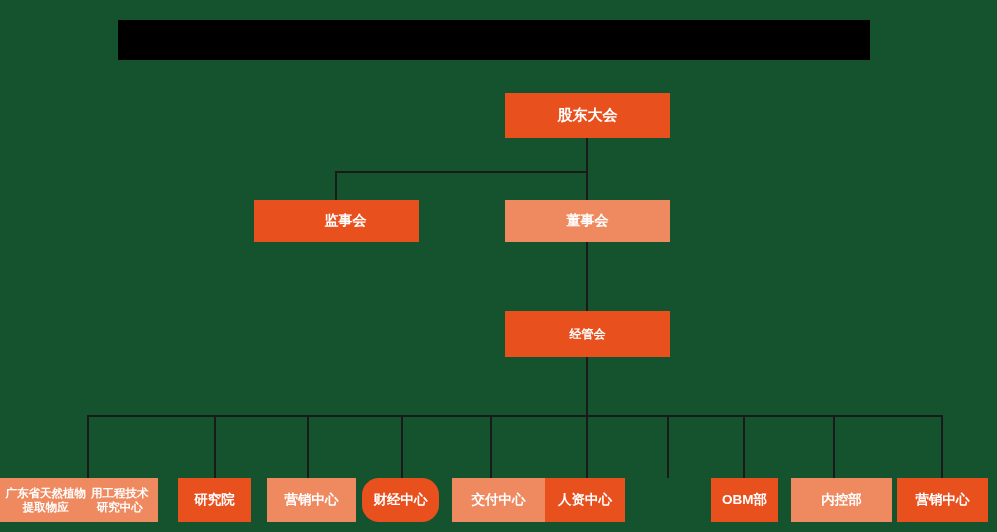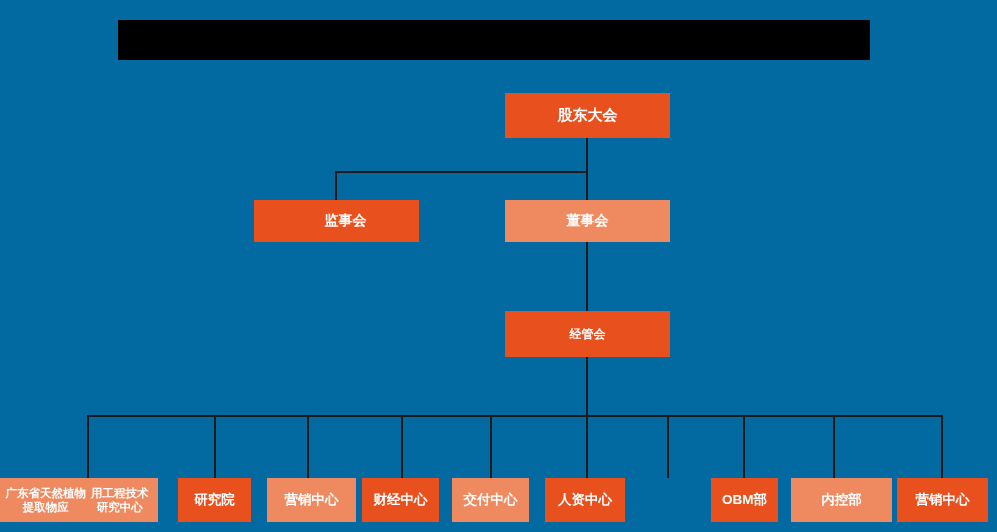--- a/index.html
+++ b/index.html
@@ -8,21 +8,21 @@
     padding: 0;
     background: #ffffff;
   }
   body {
     font-family: "Liberation Sans", "DejaVu Sans", sans-serif;
   }
   #canvas {
     position: relative;
     width: 997px;
     height: 532px;
-    background: #0369a1;
+    background: #14532d;
     overflow: hidden;
   }
 
   
   .redaction-bar {
     position: absolute;
     left: 118px;
     top: 20px;
     width: 752px;
     height: 40px;
@@ -105,23 +105,23 @@
   <div class="node leaf small light" style="left:0px; top:478px; width:158px; height:44px;">
     <span>广东省天然植物提取物应</span>
       <br>
     <span>用工程技术研究中心</span>
   </div>
 
   <div class="node leaf dark" style="left:178px; top:478px; width:73px; height:44px;">研究院</div>
 
   <div class="node leaf light" style="left:267px; top:478px; width:89px; height:44px;">营销中心</div>
 
-  <div class="node leaf dark" style="left:362px; top:478px; width:77px; height:44px;">财经中心</div>
+  <div class="node leaf dark" style="left:362px; top:478px; width:77px; height:44px;border-radius:17px;">财经中心</div>
 
-  <div class="node leaf light" style="left:452px; top:478px; width:77px; height:44px;">交付中心</div>
+  <div class="node leaf light" style="left:452px; top:478px; width:93px; height:44px;">交付中心</div>
 
   <div class="node leaf dark" style="left:545px; top:478px; width:80px; height:44px;">人资中心</div>
 
 
   <div class="node leaf dark" style="left:711px; top:478px; width:67px; height:44px;">OBM部</div>
 
   <div class="node leaf light" style="left:791px; top:478px; width:101px; height:44px;">内控部</div>
 
   <div class="node leaf dark" style="left:897px; top:478px; width:91px; height:44px;">营销中心</div>
 

